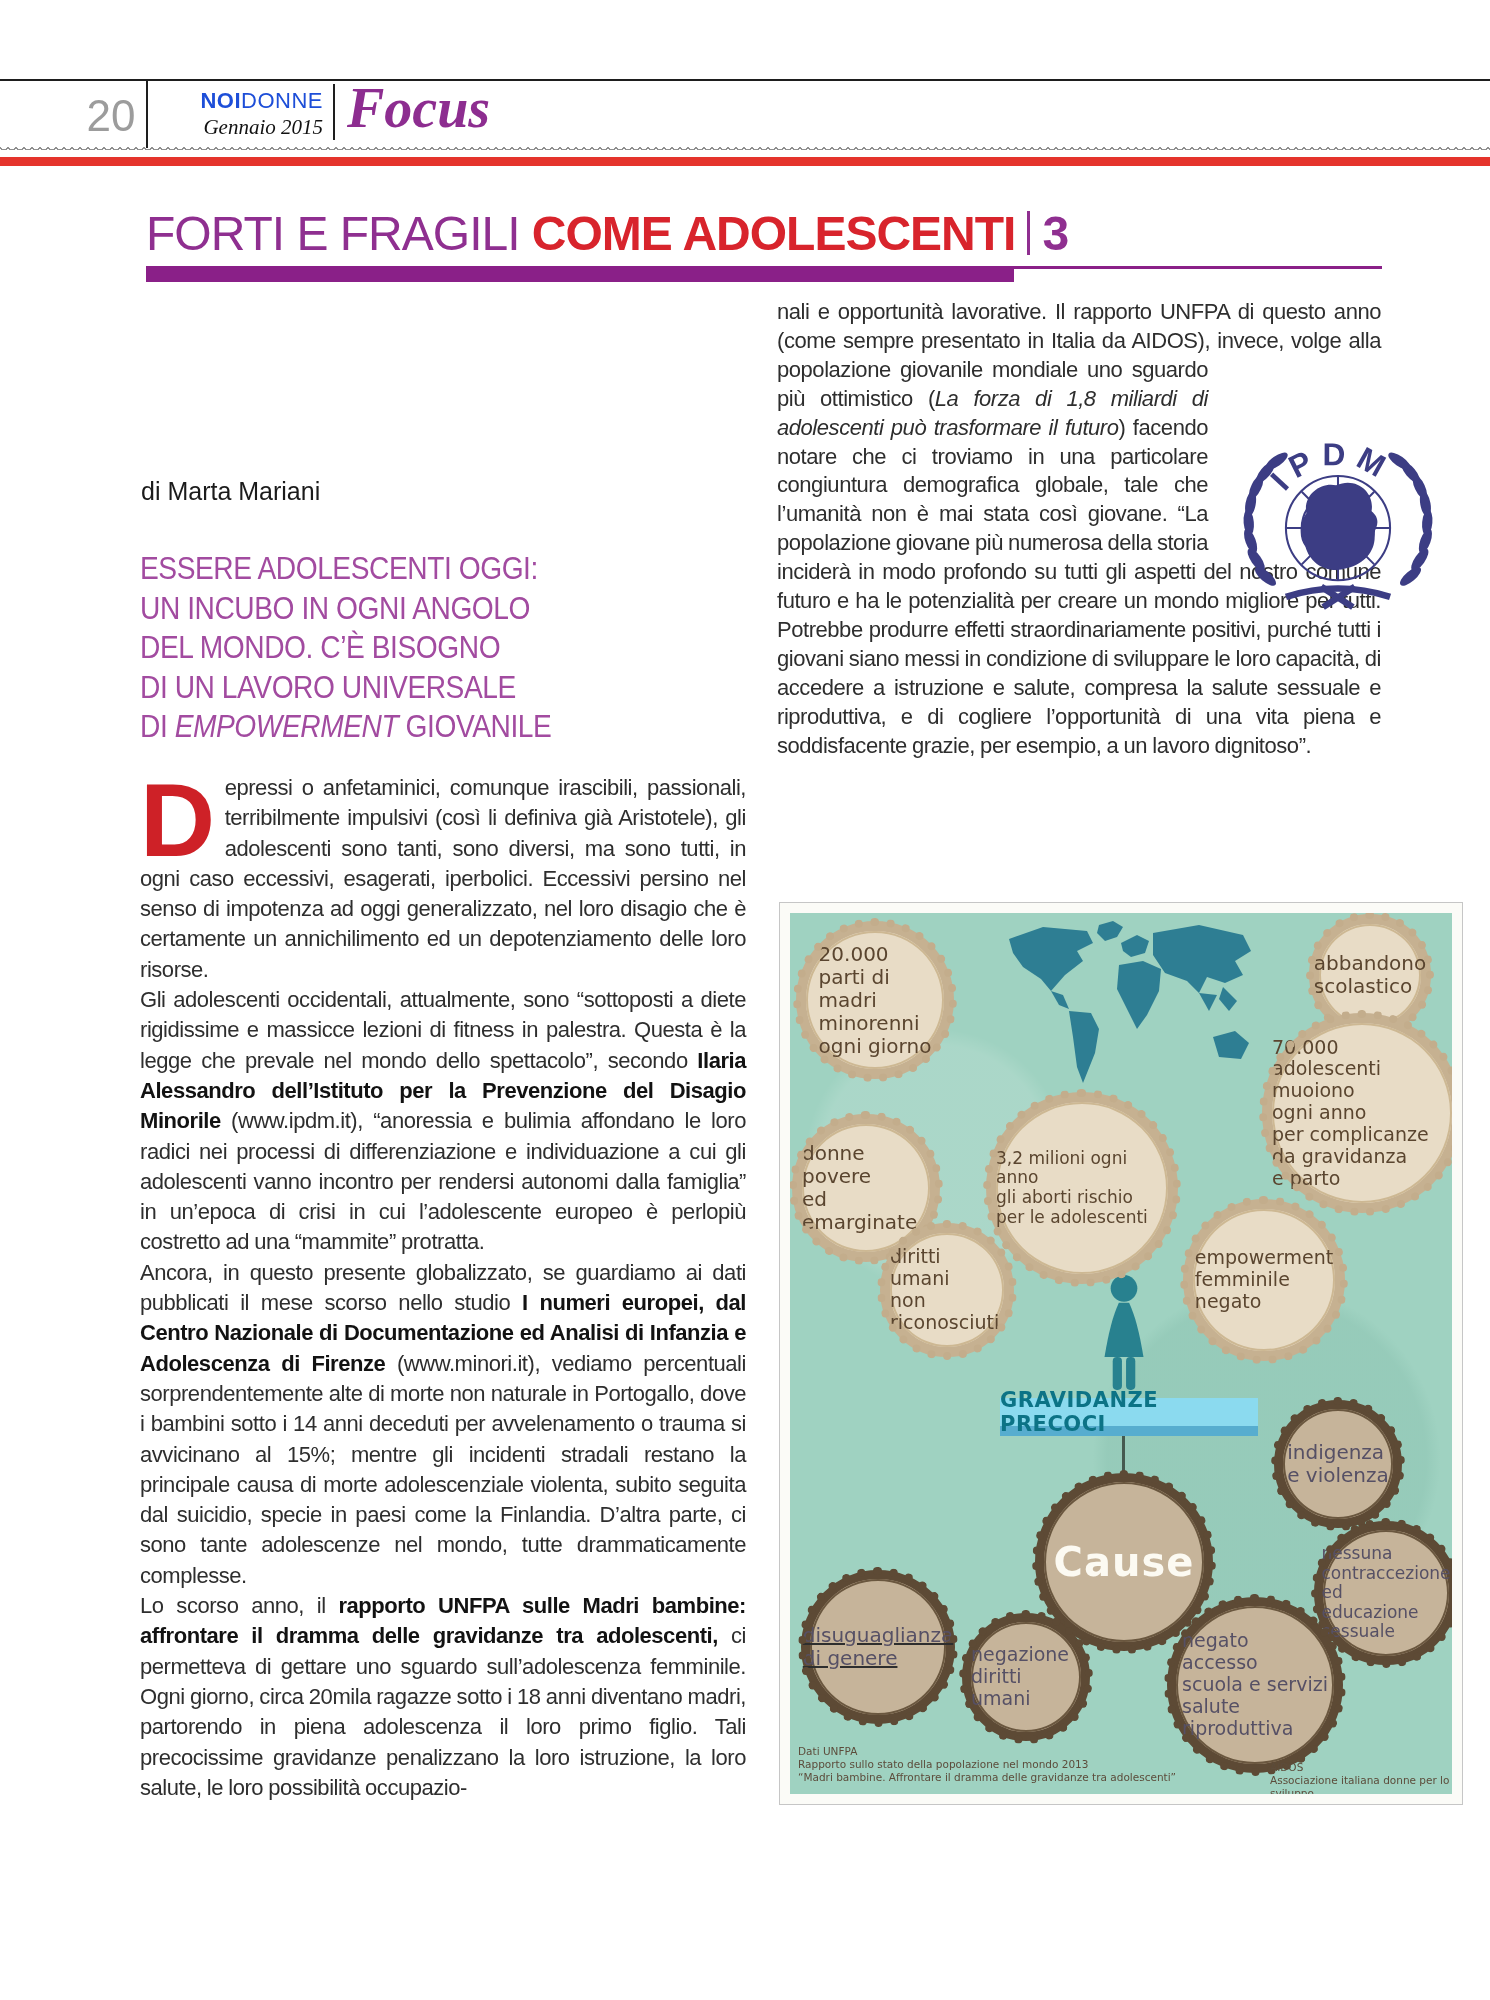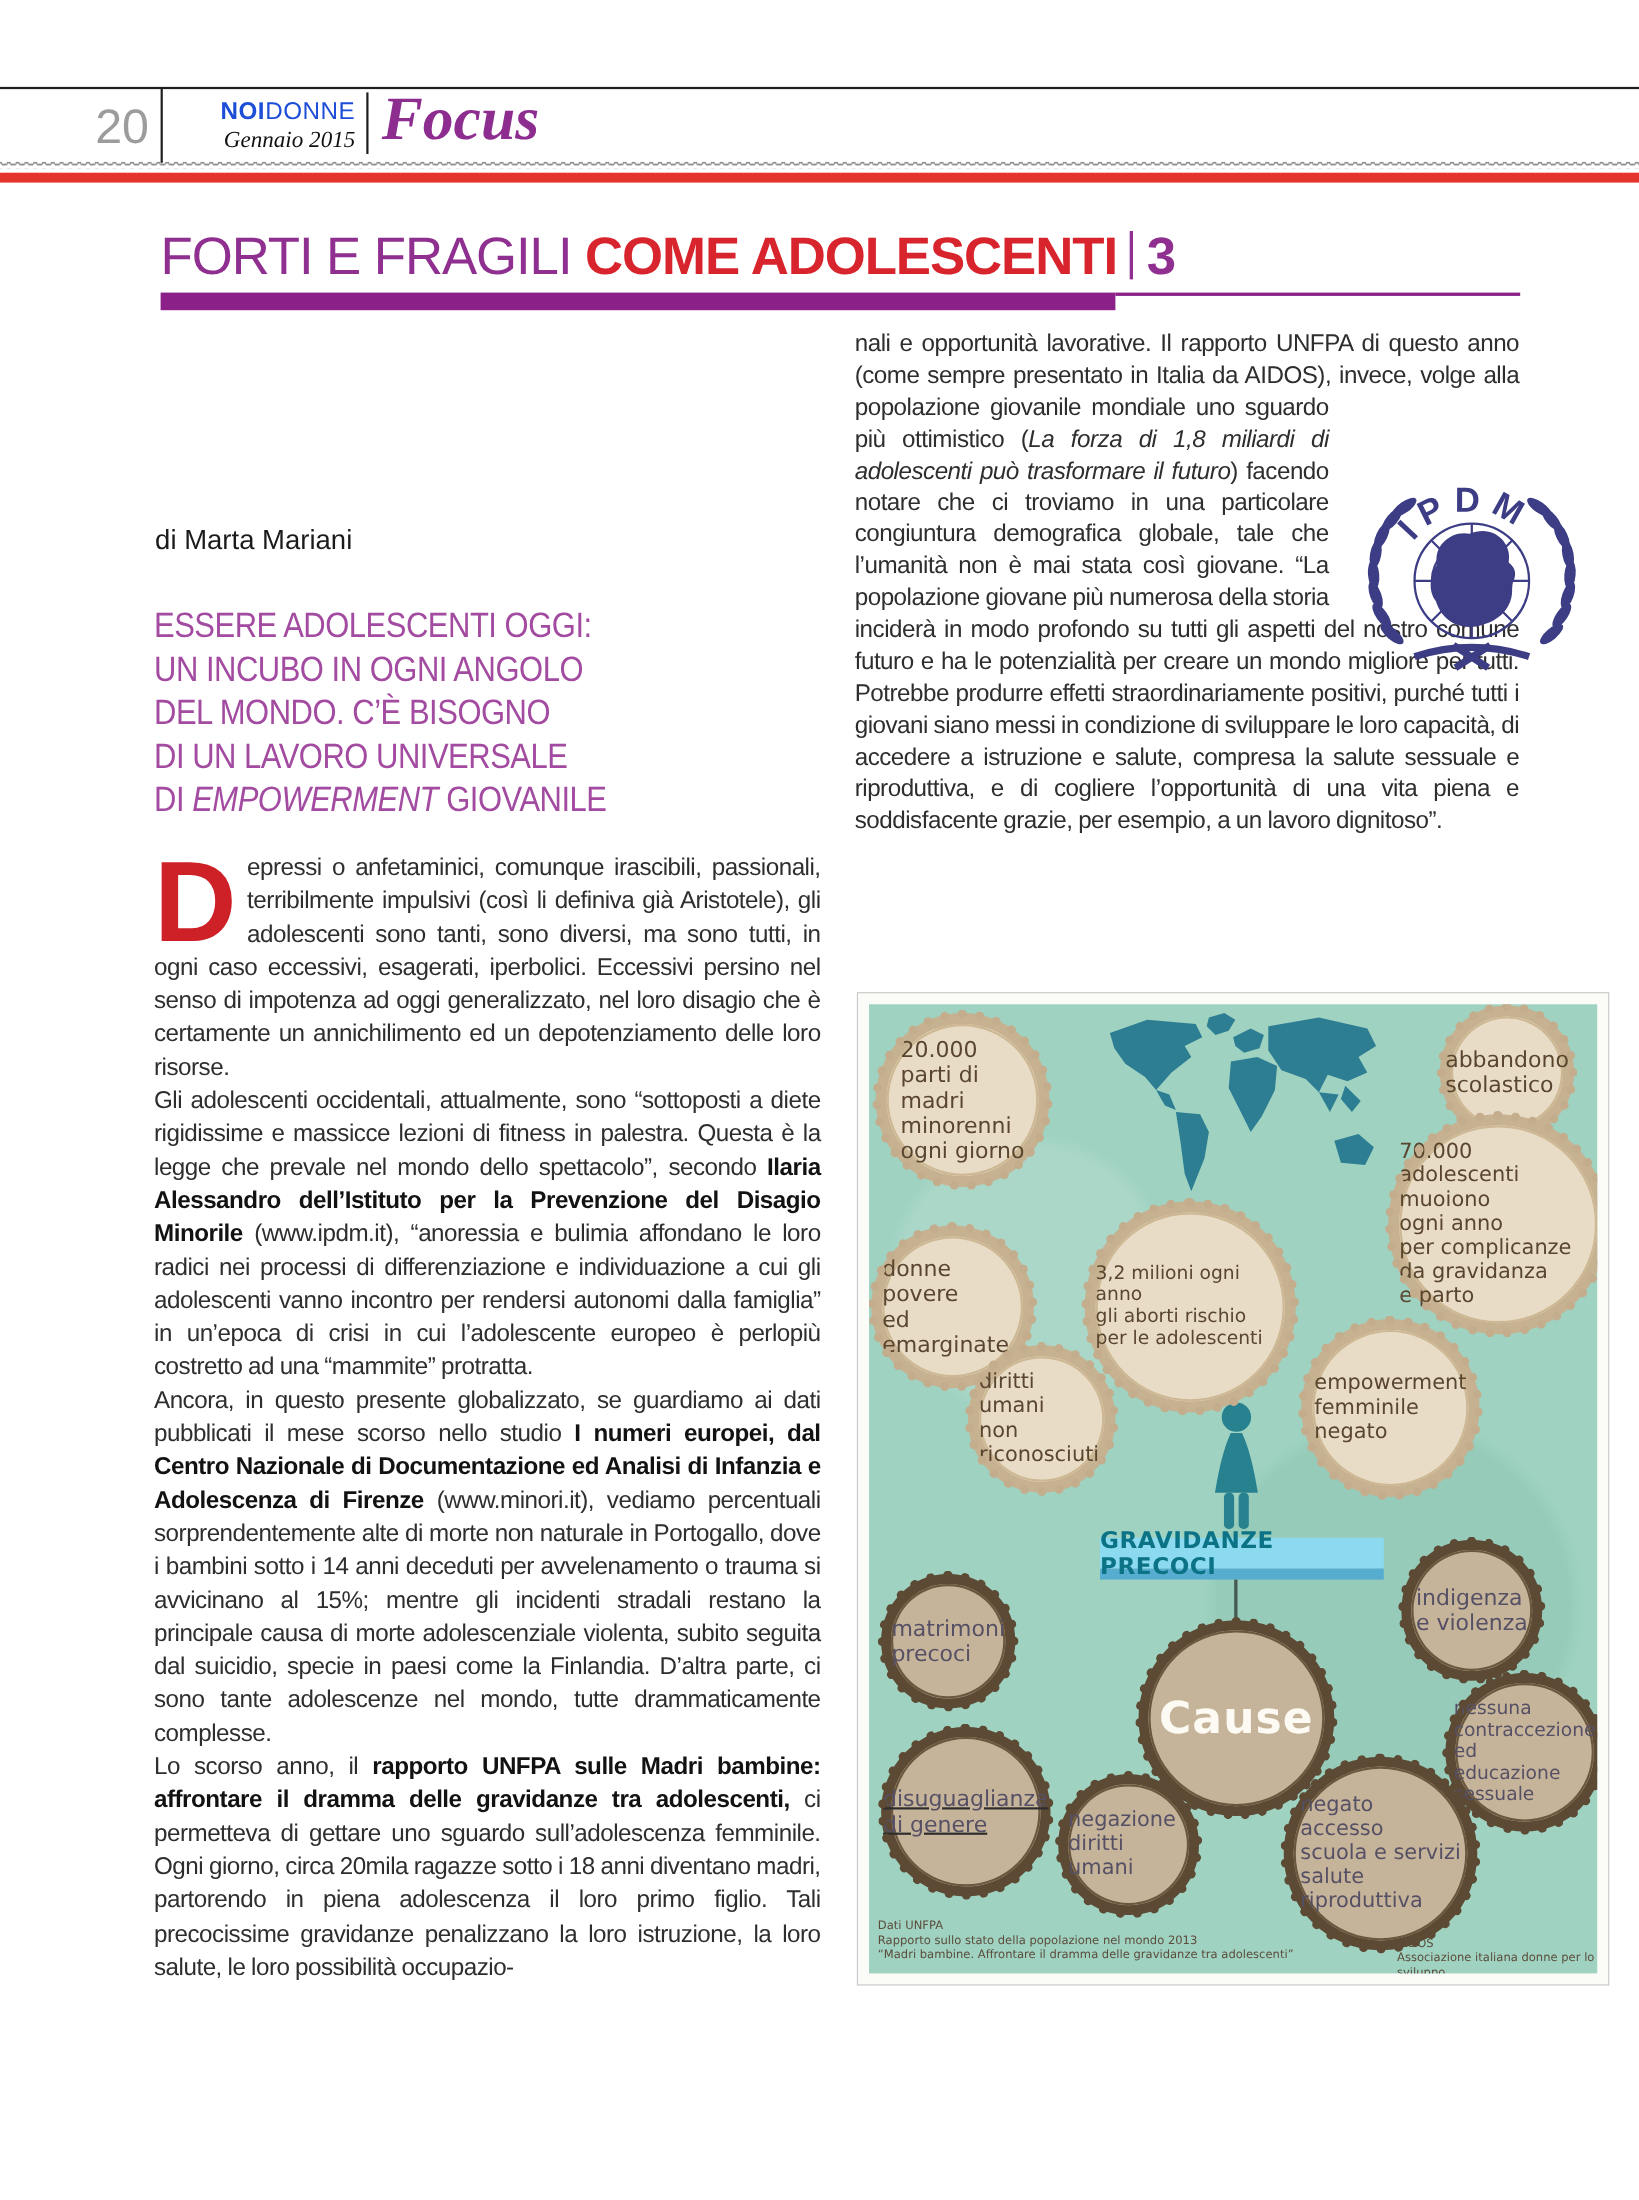--- a/index.html
+++ b/index.html
@@ -227,24 +227,20 @@
           </div>
           <div class="badge light" style="left: 90px; top: 310px; height: 134px; width: 134px;">
             <div class="badge-text" style="font-size: 19px;">diritti umani
 non riconosciuti</div>
           </div>
           <div class="badge light" style="left: 393px; top: 286px; height: 162px; width: 162px;">
             <div class="badge-text" style="font-size: 19px;">empowerment
 femminile
 negato</div>
           </div>
-          <div class="badge dark" style="left: 11px; top: 518px; height: 122px; width: 122px;">
-            <div class="badge-text" style="font-size: 20px;">matrimoni
-precoci</div>
-          </div>
           <div class="badge dark" style="left: 484px; top: 487px; height: 128px; width: 128px;">
             <div class="badge-text" style="font-size: 20px;">indigenza
 e violenza</div>
           </div>
           <div class="badge cause" style="left: 245px; top: 560px; height: 178px; width: 178px;">
             <div class="badge-text" style="font-size: 40px;">Cause</div>
           </div>
           <div class="badge dark" style="left: 524px; top: 608px; height: 144px; width: 144px;">
             <div class="badge-text" style="font-size: 17px;">nessuna
 contraccezione

